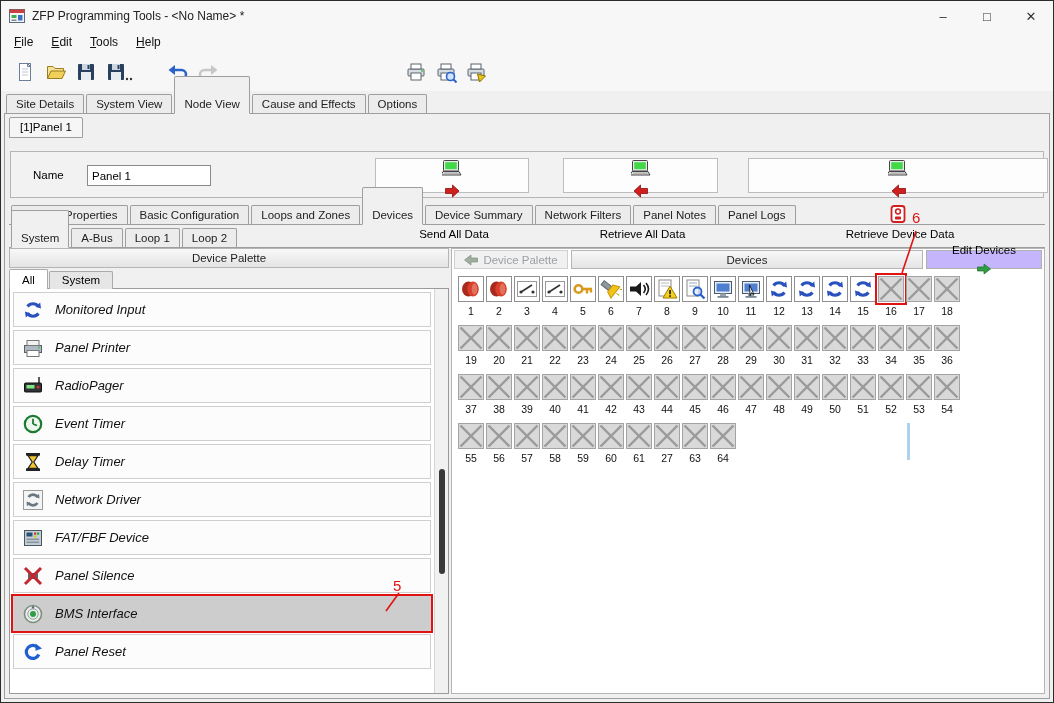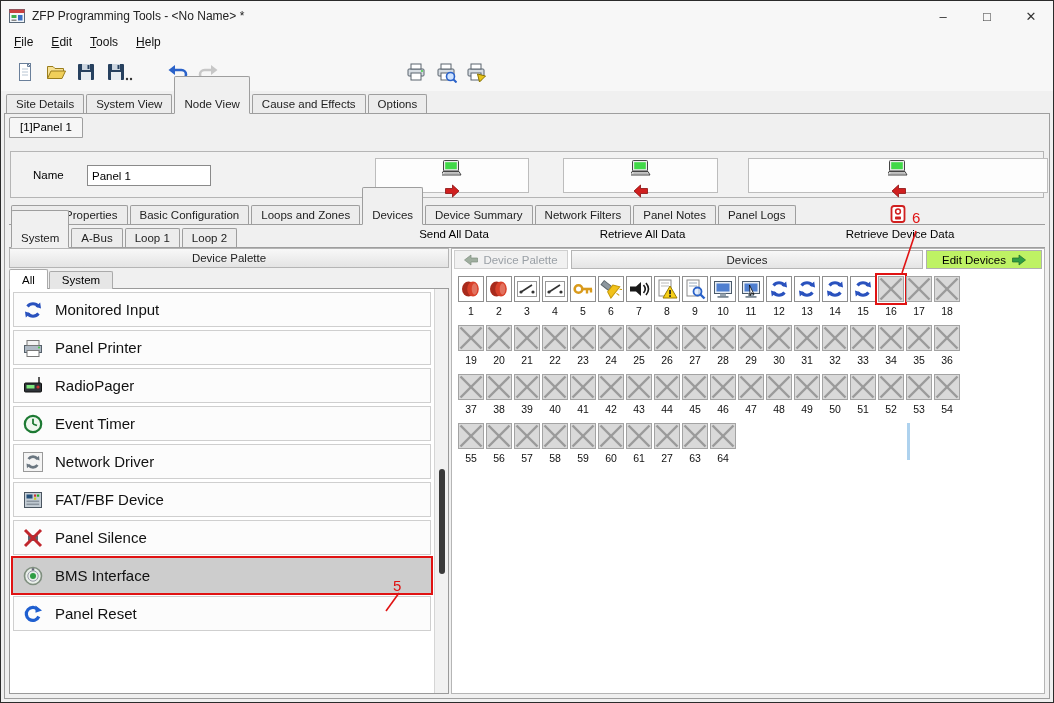--- a/index.html
+++ b/index.html
@@ -54,29 +54,29 @@
   .palette-panel { position:absolute; left:0; top:0; bottom:0; width:440px; }
   .panel-hdr { height:20px; background:linear-gradient(#f8f8f8,#e4e4e4); border:1px solid #b5b5b5; font-size:11.5px; display:flex; align-items:center; justify-content:center; color:#222; }
   .palette-hdr { position:absolute; top:0; left:0; right:0; }
   .palette-tabs { position:absolute; top:20px; left:0; height:21px; display:flex; align-items:flex-end; z-index:4; }
   .p-tab { font-size:11.5px; padding:2px 12px 3px; border:1px solid #aaa; border-bottom:none; background:#e6e6e6; border-radius:2px 2px 0 0; margin-right:1px; }
   .p-tab.active { background:#fff; padding-top:4px; }
   .palette-list { position:absolute; top:40px; left:0; right:0; bottom:0; border:1px solid #9a9a9a; background:#fff; padding:3px 17px 3px 3px; overflow:hidden; }
   .p-item { height:35px; margin-bottom:3px; border:1px solid #cfcfcf; background:#fcfcfc; display:flex; align-items:center; gap:9px; padding:0 6px; }
   .p-item.selected { background:#cdcdcd; outline:2px solid #e01212; outline-offset:0px; }
   .p-icon { width:26px; height:26px; display:flex; align-items:center; justify-content:center; }
-  .p-label { font-size:15px; color:#111; }
+  .p-label { font-size:13px; color:#111;font-style:italic; }
   .pal-scroll { position:absolute; top:41px; right:1px; bottom:1px; width:14px; background:#f1f1f1; border-left:1px solid #d5d5d5; }
   .pal-thumb { position:absolute; left:4px; width:6px; top:180px; height:105px; background:#3a3a3a; border-radius:3px; }
 
   
   .devices-panel { position:absolute; left:442px; top:0; bottom:0; right:0; background:#fff; border:1px solid #b5b5b5; }
   .dev-palette-btn { position:absolute; top:1px; left:2px; width:114px; height:19px; display:flex; align-items:center; justify-content:center; gap:5px; font-size:11.5px; color:#9aa0a6; background:#f1f1f1; border:1px solid #cfcfcf; }
   .dev-hdr { position:absolute; top:1px; left:119px; right:121px; height:19px; }
-  .edit-btn { position:absolute; top:1px; right:2px; width:116px; height:19px; display:flex; align-items:center; justify-content:center; gap:6px; font-size:11.5px; background:#bef264; border:1px solid #b0b0b0; }
+  .edit-btn { position:absolute; top:1px; right:2px; width:116px; height:19px; display:flex; align-items:center; justify-content:center; gap:6px; font-size:11.5px; background:#c4b5fd; border:1px solid #b0b0b0;flex-direction:column; }
   .device-grid { position:absolute; left:5px; top:27px; display:grid; grid-template-columns:repeat(18,28px); grid-auto-rows:49px; }
   .cell { width:28px; text-align:center; }
   .slot-box { width:26px; height:26px; margin:0 auto; border:1px solid #8f8f8f; display:flex; align-items:center; justify-content:center; background:#fff; }
   .slot-box.empty { background:#d9d9d9; border-color:#a3a3a3; }
   .cell.highlighted .slot-box { outline:2px solid #e01212; outline-offset:1px; }
   .slot-num { font-size:10.5px; margin-top:3px; color:#111; }
   .blue-marker { position:absolute; left:455px; top:174px; width:3px; height:37px; background:#aed2ee; }
 
   
   .overlay { position:absolute; left:0; top:0; width:1054px; height:703px; pointer-events:none; z-index:50; }
@@ -354,20 +354,30 @@
                   <circle cx="11" cy="11" r="8.2" fill="#eef7ee" stroke="#1d7a33" stroke-width="2.2"></circle>
                   <line x1="11" y1="11" x2="11" y2="5.8" stroke="#1d7a33" stroke-width="1.8"></line>
                   <line x1="11" y1="11" x2="15" y2="12.5" stroke="#1d7a33" stroke-width="1.8"></line>
                 </svg>
               </span>
               <span class="p-label">Event Timer</span>
             </div>
             <div class="p-item">
               <span class="p-icon">
                 <svg width="22" height="22" viewBox="0 0 22 22" xmlns="http://www.w3.org/2000/svg">
+                  <rect x="4" y="2" width="14" height="2.6" fill="#222"></rect>
+                  <rect x="4" y="17.4" width="14" height="2.6" fill="#222"></rect>
+                  <path d="M6 4.6 h10 l-4.2 6.4 4.2 6.4 h-10 l4.2 -6.4 z" fill="#f4c430" stroke="#222" stroke-width="1.2"></path>
+                </svg>
+              </span>
+              <span class="p-label">Delay Timer</span>
+            </div>
+            <div class="p-item">
+              <span class="p-icon">
+                <svg width="22" height="22" viewBox="0 0 22 22" xmlns="http://www.w3.org/2000/svg">
                   <rect x="1.5" y="1.5" width="19" height="19" fill="#f4f4f4" stroke="#999"></rect>
                   <path d="M6.5 8 A5.5 5.5 0 0 1 15.5 8" fill="none" stroke="#6a7680" stroke-width="2.6"></path>
                   <polygon points="17.5,9.5 13.5,8 17,4.8" fill="#6a7680"></polygon>
                   <path d="M15.5 14 A5.5 5.5 0 0 1 6.5 14" fill="none" stroke="#6a7680" stroke-width="2.6"></path>
                   <polygon points="4.5,12.5 8.5,14 5,17.2" fill="#6a7680"></polygon>
                 </svg>
               </span>
               <span class="p-label">Network Driver</span>
             </div>
             <div class="p-item">

